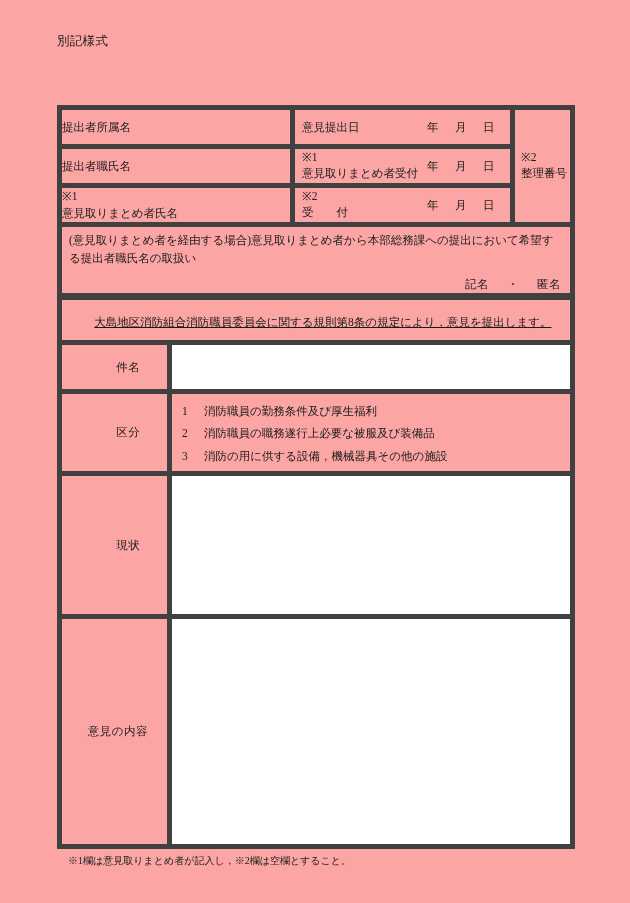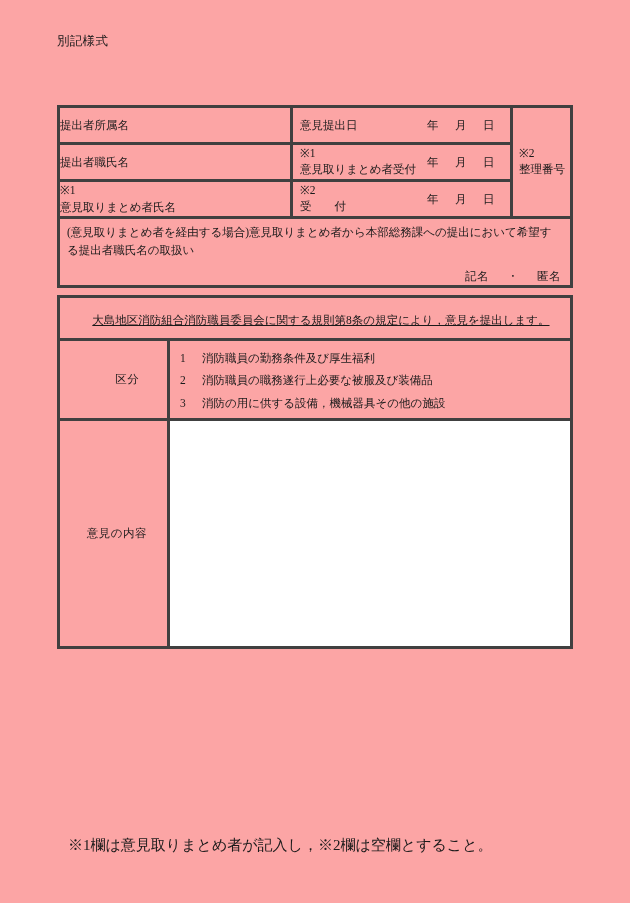--- a/index.html
+++ b/index.html
@@ -51,21 +51,21 @@
 
   
   .tbl {
     position: absolute;
     border-collapse: collapse;
     table-layout: fixed;
     font-size: 11.5px;
     line-height: 1.45;
   }
   .tbl td {
-    border: 3px solid #404040;
+    border: 5px solid #404040;
     padding: 0;
     vertical-align: middle;
   }
   .cell-pad {
     padding: 4px 7px;
   }
 
   
   #table-submitter {
     left: 57px;
@@ -172,22 +172,22 @@
     display: inline-block;
     width: 22px;
   }
 
   .blank-cell { background: #ffffff; }
 
   
   .notes {
     position: absolute;
     left: 68px;
-    top: 832px;
-    font-size: 15px;
+    top: 852px;
+    font-size: 10px;
     line-height: 1.75;
   }
   .notes div { white-space: nowrap; }
 </style>
 </head>
 <body>
 
 <div class="page">
 
   <div class="form-label">別記様式</div>
@@ -253,34 +253,46 @@
       <col style="width:110px">
       <col style="width:403px">
     </colgroup>
     <tbody>
       <tr>
         <td class="intro-cell" colspan="2">
           <div class="intro-body">大島地区消防組合消防職員委員会に関する規則第8条の規定により，意見を提出します。</div>
         </td>
       </tr>
 
+      <tr class="r-kenmei">
+        <td class="row-label">
+          <span class="sp lbl-kenmei">件名</span>
+        </td>
+        <td class="blank-cell cell-pad"></td>
+      </tr>
 
       <tr class="r-kubun">
         <td class="row-label">
           <span class="sp lbl-kubun">区分</span>
         </td>
         <td>
           <div class="kubun-list">
             <span class="ki"><span class="num">1</span><span>消防職員の勤務条件及び厚生福利</span></span>
             <span class="ki"><span class="num">2</span><span>消防職員の職務遂行上必要な被服及び装備品</span></span>
             <span class="ki"><span class="num">3</span><span>消防の用に供する設備，機械器具その他の施設</span></span>
           </div>
         </td>
       </tr>
 
+      <tr class="r-genjou">
+        <td class="row-label">
+          <span class="sp lbl-genjou">現状</span>
+        </td>
+        <td class="blank-cell cell-pad"></td>
+      </tr>
 
       <tr class="r-iken">
         <td class="row-label">
           <span class="sp lbl-iken">意見の内容</span>
         </td>
         <td class="blank-cell cell-pad"></td>
       </tr>
     </tbody>
   </table>
 

